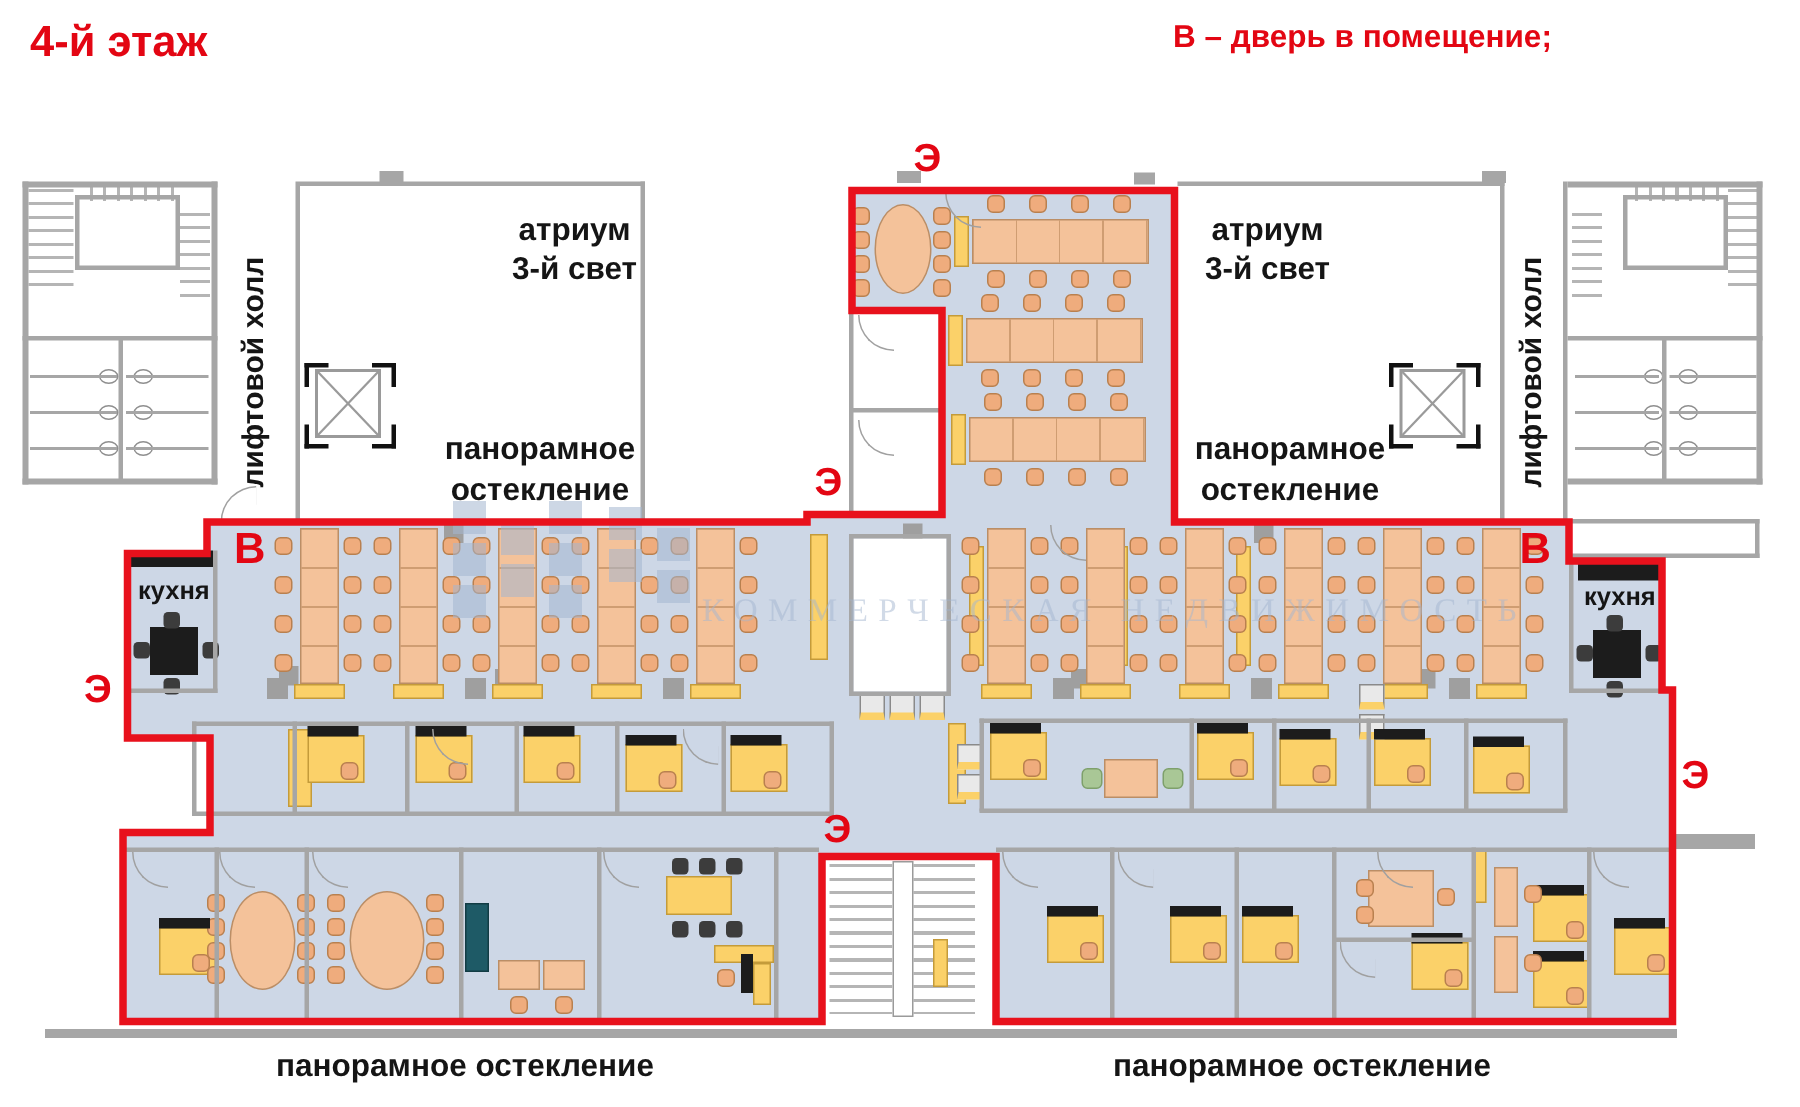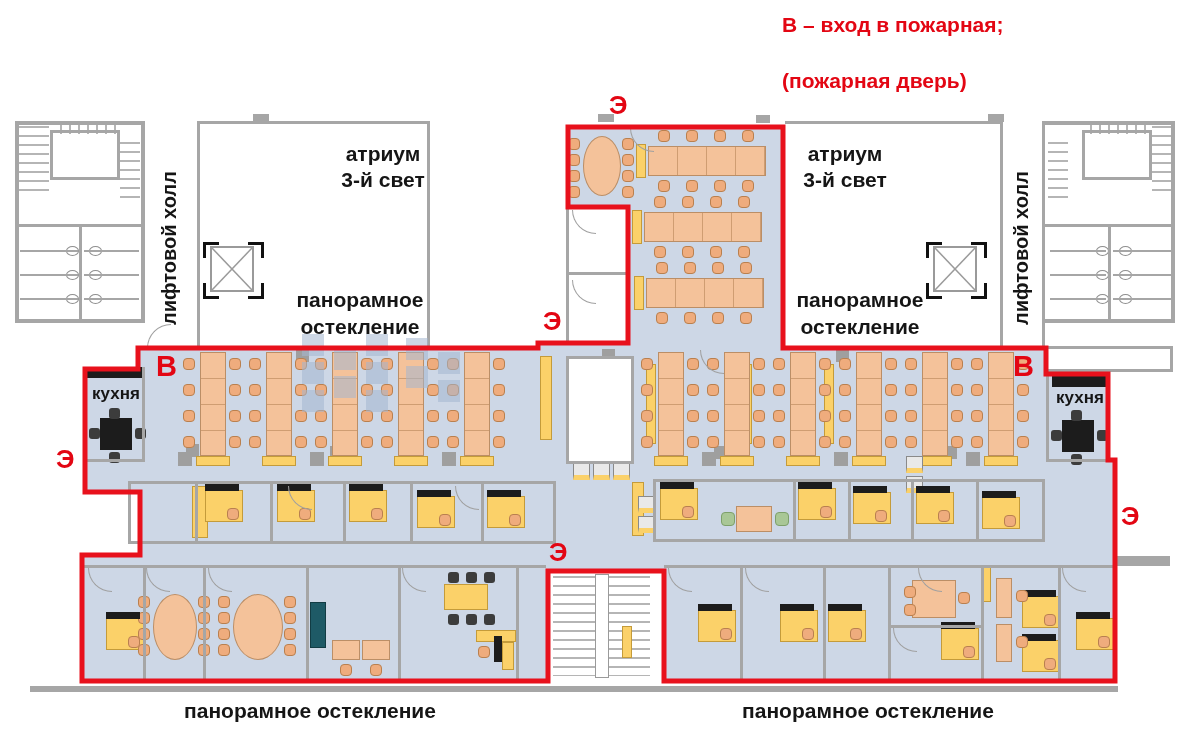--- a/index.html
+++ b/index.html
@@ -40,38 +40,39 @@
   .wm-sub{font-family:"Liberation Serif",serif;font-size:22px;letter-spacing:7px;color:rgba(164,182,207,.5);}
   .wm-sq{position:absolute;background:rgba(164,182,207,.55);z-index:40;}
   svg.overlay{position:absolute;left:0;top:0;z-index:50;pointer-events:none;}
   svg.floorfill{position:absolute;left:0;top:0;z-index:5;pointer-events:none;}
 </style>
 </head>
 <body>
 
 <div class="canvas">
 
-  <div class="red-lbl" style="left:782px;top:13px;font-size:21px;">В – вход в пожарная;</div>
-  <div class="red-lbl" style="left:782px;top:69px;font-size:21px;">(пожарная дверь)</div>
+  <div class="red-lbl" style="left:20px;top:12px;font-size:29px;">4-й этаж</div>
+  <div class="red-lbl" style="left:782px;top:13px;font-size:21px;">В – дверь в помещение;</div>
 
   <svg class="floorfill" width="1200" height="738">
     <path d="M568,127 H783 V348 H1046 V374 H1108 V460 H1115 V681 H664 V571 H548 V681 H82 V555 H140 V492 H85 V369 H138 V348 H538 V343 H628 V207 H568 Z" fill="#cdd7e6" stroke="none"></path>
   </svg>
 
   <div class="white-room" style="left:15px;top:121px;width:130px;height:202px;"></div>
   <div class="white-room" style="left:143px;top:121px;width:57px;height:227px;"></div>
   <div class="white-room" style="left:200px;top:121px;width:230px;height:227px;"></div>
   <div class="white-room" style="left:785px;top:121px;width:218px;height:227px;"></div>
   <div class="white-room" style="left:1003px;top:121px;width:42px;height:227px;"></div>
   <div class="white-room" style="left:1045px;top:121px;width:130px;height:202px;"></div>
   <div class="white-room" style="left:1045px;top:346px;width:128px;height:26px;"></div>
   <div class="white-room" style="left:569px;top:207px;width:59px;height:137px;"></div>
   <div class="inner-white" style="left:569px;top:359px;width:62px;height:102px;"></div>
   <div class="white-room" style="left:548px;top:569px;width:116px;height:112px;"></div>
 
+  <div class="wm wm-sub" style="left:468px;top:394px;">КОММЕРЧЕСКАЯ НЕДВИЖИМОСТЬ</div>
 
   <svg class="overlay" width="1200" height="738">
     <path d="M568,127 H783 V348 H1046 V374 H1108 V460 H1115 V681 H664 V571 H548 V681 H82 V555 H140 V492 H85 V369 H138 V348 H538 V343 H628 V207 H568 Z" fill="none" stroke="#e8111c" stroke-width="5"></path>
   </svg>
 
   <div class="lbl" style="left:328px;top:142px;font-size:21px;width:110px;text-align:center;">атриум</div>
   <div class="lbl" style="left:328px;top:168px;font-size:21px;width:110px;text-align:center;">3-й свет</div>
   <div class="lbl" style="left:790px;top:142px;font-size:21px;width:110px;text-align:center;">атриум</div>
   <div class="lbl" style="left:790px;top:168px;font-size:21px;width:110px;text-align:center;">3-й свет</div>
   <div class="lbl vert" style="left:158px;top:135px;font-size:20px;height:190px;">лифтовой холл</div>

